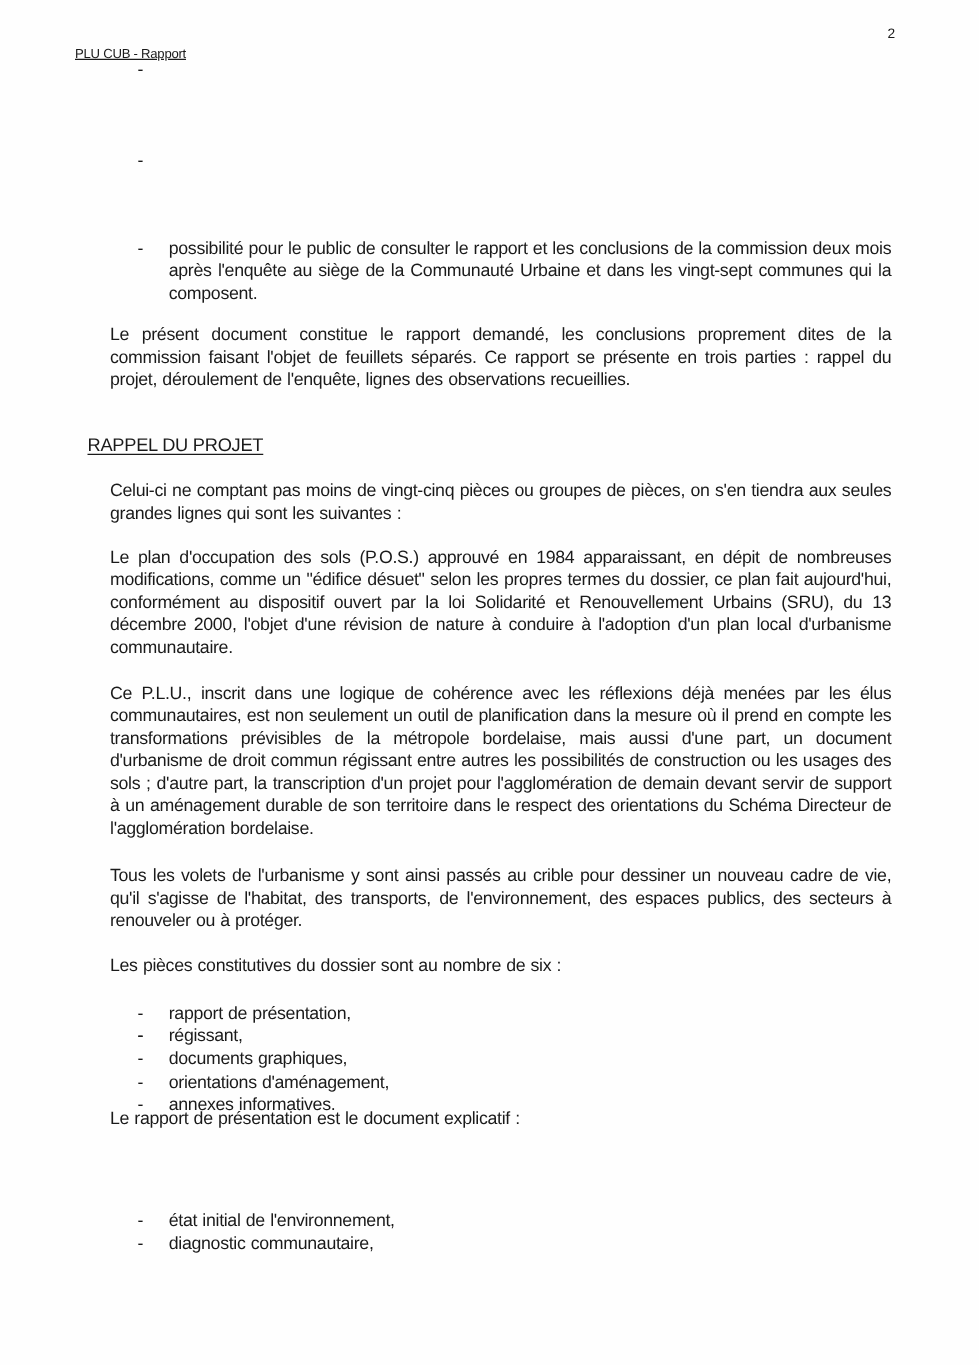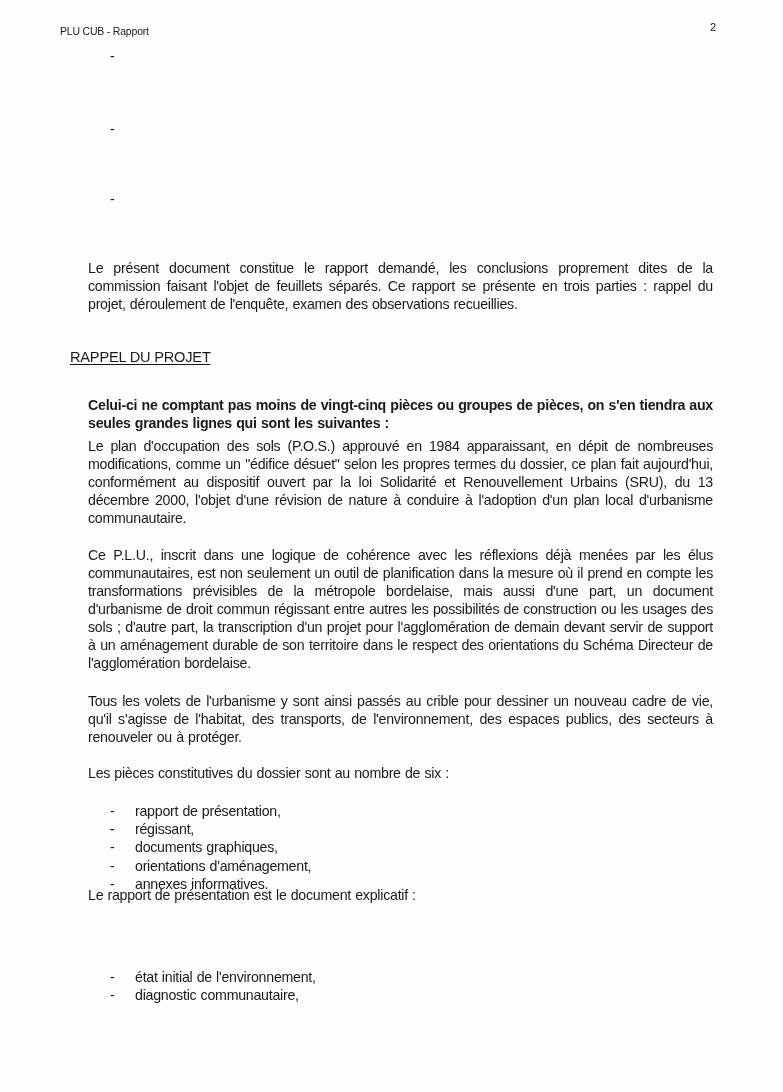--- a/index.html
+++ b/index.html
@@ -24,21 +24,21 @@
     }
     .header {
       position: absolute;
       top: 21px;
       left: 60px;
       right: 70px;
       height: 16px;
       font-size: 10.5px;
       letter-spacing: -0.2px;
     }
-    .header .title { position: absolute; left: 0; top: 4px; }
+    .header .title { position: absolute; left: 0; top: 16px; text-decoration: underline; }
     .header .pagenum { position: absolute; right: -3px; top: 0; font-size: 11px; }
 
     .content {
       position: absolute;
       left: 88px;
       width: 625px;
       font-size: 14.2px;
       line-height: 18px;
       letter-spacing: -0.25px;
       word-spacing: 0.5px;
@@ -85,28 +85,29 @@
     </div>
   </div>
   <div class="content" style="top:120px;">
     <div class="bullet">
       <span class="dash">-</span>
     </div>
   </div>
   <div class="content" style="top:190px;">
     <div class="bullet">
       <span class="dash">-</span>
+      <span>possibilité pour le public de consulter le rapport et les conclusions de la commission deux mois après l'enquête au siège de la Communauté Urbaine et dans les vingt-sept communes qui la composent.</span>
     </div>
   </div>
 
-  <div class="content para" style="top:259px;">Le présent document constitue le rapport demandé, les conclusions proprement dites de la commission faisant l'objet de feuillets séparés. Ce rapport se présente en trois parties : rappel du projet, déroulement de l'enquête, examen des observations recueillies.</div>
+  <div class="content para" style="top:259px;">Le présent document constitue le rapport demandé, les conclusions proprement dites de la commission faisant l'objet de feuillets séparés. Ce rapport se présente en trois parties : rappel du projet, déroulement de l'enquête, lignes des observations recueillies.</div>
 
   <div class="heading" style="top:349px;text-align:right;">RAPPEL DU PROJET</div>
 
-  <div class="content para" style="top:396px;font-weight:bold;">Celui-ci ne comptant pas moins de vingt-cinq pièces ou groupes de pièces, on s'en tiendra aux seules grandes lignes qui sont les suivantes :</div>
+  <div class="content para" style="top:384px;">Celui-ci ne comptant pas moins de vingt-cinq pièces ou groupes de pièces, on s'en tiendra aux seules grandes lignes qui sont les suivantes :</div>
   <div class="content para" style="top:437px;">Le plan d'occupation des sols (P.O.S.) approuvé en 1984 apparaissant, en dépit de nombreuses modifications, comme un "édifice désuet" selon les propres termes du dossier, ce plan fait aujourd'hui, conformément au dispositif ouvert par la loi Solidarité et Renouvellement Urbains (SRU), du 13 décembre 2000, l'objet d'une révision de nature à conduire à l'adoption d'un plan local d'urbanisme communautaire.</div>
   <div class="content para" style="top:546px;">Ce P.L.U., inscrit dans une logique de cohérence avec les réflexions déjà menées par les élus communautaires, est non seulement un outil de planification dans la mesure où il prend en compte les transformations prévisibles de la métropole bordelaise, mais aussi d'une part, un document d'urbanisme de droit commun régissant entre autres les possibilités de construction ou les usages des sols ; d'autre part, la transcription d'un projet pour l'agglomération de demain devant servir de support à un aménagement durable de son territoire dans le respect des orientations du Schéma Directeur de l'agglomération bordelaise.</div>
   <div class="content para" style="top:764px;">Les pièces constitutives du dossier sont au nombre de six :</div>
   <div class="content para" style="top:692px;">Tous les volets de l'urbanisme y sont ainsi passés au crible pour dessiner un nouveau cadre de vie, qu'il s'agisse de l'habitat, des transports, de l'environnement, des espaces publics, des secteurs à renouveler ou à protéger.</div>
 
   <div class="content simple-list" style="top:802px;">
     <div class="bullet">
       <span class="dash">-</span>
       <span>rapport de présentation,</span>
     </div>

